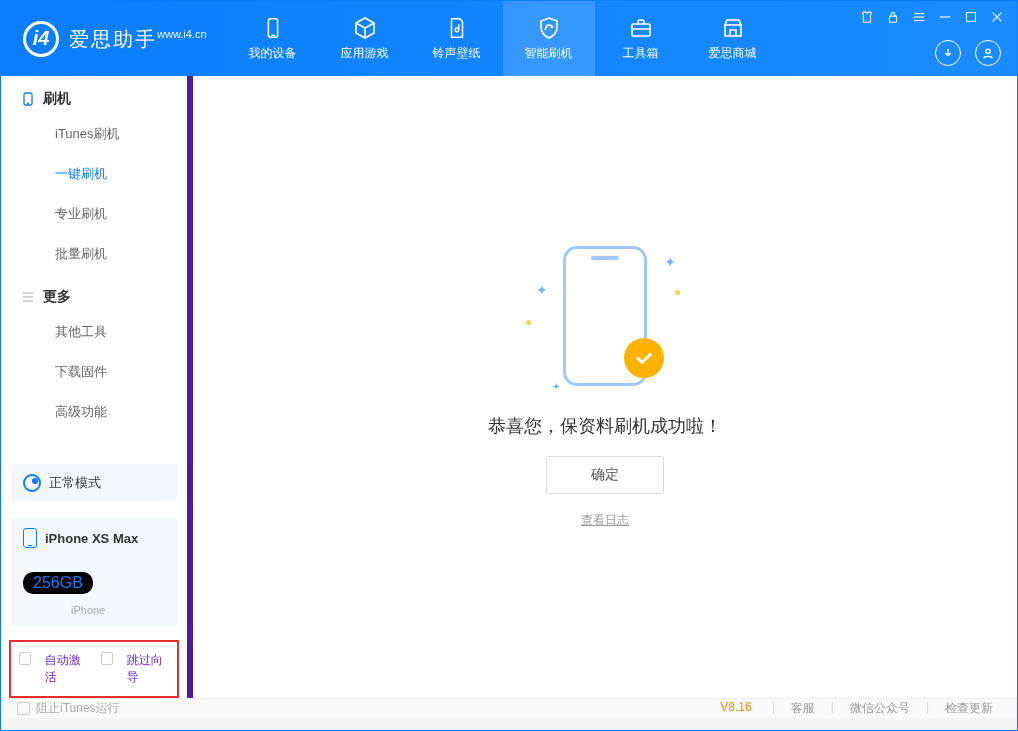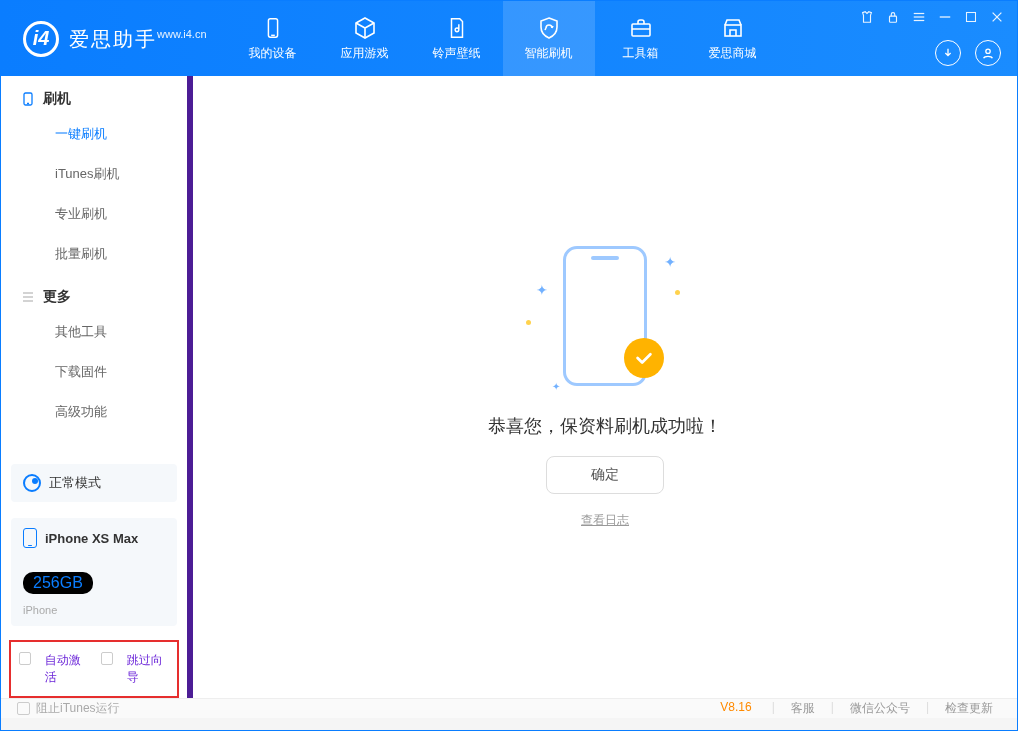--- a/index.html
+++ b/index.html
@@ -28,42 +28,42 @@
   .side-section-title { display: flex; align-items: center; gap: 8px; padding: 14px 20px 6px; font-size: 14px; color: #333; font-weight: 600; }
   .side-section-title .sec-icon { width: 14px; height: 14px; }
   .side-item { padding: 11px 0 11px 54px; font-size: 13px; color: #666; cursor: pointer; }
   .side-item.active { color: #0a7dff; }
   .side-spacer { flex: 1; }
   .device-panel { margin: 8px 10px; padding: 10px 12px; background: #f5f8fb; border-radius: 4px; font-size: 13px; color: #333; display: flex; align-items: center; gap: 8px; }
   .device-panel.info { flex-direction: row; flex-wrap: wrap; align-items: flex-start;}
   .device-name { font-weight: 600; font-size: 13px; color: #333; width: 100%;}
   .device-name-row { display: flex; align-items: center; gap: 8px; width:100%;}
   .badge { display: inline-block; background: #000000; color: #0a7dff; font-size: 16px; padding: 2px 10px; border-radius: 10px; margin-top: 16px; }
-  .device-type { font-size: 11px; color: #aaa; margin-top: 2px; width:100%; }
+  .device-type { font-size: 11px; color: #aaa; margin-top: 2px; width:100%;margin-left:48px; }
   .mode-icon { width: 18px; height: 18px; border: 2px solid #0a7dff; border-radius: 50%; position: relative; flex-shrink:0;}
   .mode-icon::after { content:""; position:absolute; width:6px;height:6px;background:#0a7dff;border-radius:50%; top:2px; left:7px;}
   .phone-icon-sm { width: 14px; height: 20px; border: 1.5px solid #0a7dff; border-radius: 3px; position: relative; flex-shrink:0;}
   .phone-icon-sm::after{content:"";position:absolute;bottom:1px;left:50%;transform:translateX(-50%);width:4px;height:1.5px;background:#0a7dff;border-radius:1px;}
 
   .checkbox-row { border: 2px solid #e62e2e; margin: 6px 8px 0; padding: 10px 8px; display: flex; gap: 14px; font-size: 12px; color: #6d28d9; align-items: flex-start; }
   .chk { width: 13px; height: 13px; border: 1px solid #ccc; border-radius: 2px; display:inline-block; }
 
   
   .main { flex: 1; display: flex; flex-direction: column; align-items: center; justify-content: center; gap: 18px; }
   .phone-illust { position: relative; width: 130px; height: 150px;}
   .phone-shape { width: 84px; height: 140px; border: 3px solid #9ec9ff; border-radius: 14px; position: absolute; left: 50%; top: 0; transform: translateX(-50%); background: #fff; }
   .phone-shape::before { content:""; position:absolute; top:7px; left:50%; transform:translateX(-50%); width:28px; height:4px; background:#9ec9ff; border-radius:2px;}
   .check-circle { position: absolute; right: 6px; bottom: 18px; width: 40px; height: 40px; background: #ffb300; border-radius: 50%; display:flex;align-items:center;justify-content:center;}
   .check-circle svg { width: 22px; height: 22px; }
   .sparkle { position:absolute; color:#72b1ff; font-size:14px;}
   .sp1{ left:-4px; top:36px;} .sp2{ right:-6px; top:8px;} .sp3{ left:12px; bottom:4px; font-size:10px;}
   .dot { position:absolute; width:5px;height:5px;background:#ffd24d;border-radius:50%;}
   .d1{left:-14px; top:74px;} .d2{right:-10px; top:44px;}
   .success-text { font-size: 18px; color: #333; }
-  .confirm-btn { border: 1px solid #ddd; background: #fff; padding: 9px 44px; font-size: 14px; color: #555; cursor: pointer; border-radius: 8px; }
+  .confirm-btn { border: 1px solid #ddd; background: #fff; padding: 9px 44px; font-size: 14px; color: #555; cursor: pointer; border-radius: 2px; }
   .log-link { font-size: 12px; color: #999; cursor: pointer; text-decoration: underline; }
 
   
   .footer { height: 20px; border-top: 1px solid #eee; background: #fafafa; display: flex; align-items: center; padding: 0 16px; font-size: 12px; color: #aaa; }
   .footer .chk { margin-right: 6px; }
   .footer-right { margin-left: auto; display: flex; align-items: flex-start; gap: 8px; color:#999;}
   .footer-right .sep { color: #ddd; }
   .version { color:#ff8a00; margin-right: 12px;}
   .footer-link { cursor:pointer; padding: 0 8px; }
 
@@ -194,22 +194,22 @@
   <div class="sidebar">
     <div class="side-section-title">
       <span class="sec-icon">
           <svg viewBox="0 0 14 14" width="14" height="14" fill="none" stroke="#0a7dff" stroke-width="1.3">
             <rect x="3" y="1" width="8" height="12" rx="1.5"></rect>
             <line x1="6" y1="11.5" x2="8" y2="11.5"></line>
           </svg>
         </span>
       <span>刷机</span>
     </div>
+    <div class="side-item">iTunes刷机</div>
     <div class="side-item active">一键刷机</div>
-    <div class="side-item">iTunes刷机</div>
     <div class="side-item">专业刷机</div>
     <div class="side-item">批量刷机</div>
 
     <div class="side-section-title">
       <span class="sec-icon">
           <svg viewBox="0 0 14 14" width="14" height="14" stroke="#bbb" stroke-width="1.3">
             <line x1="2" y1="3" x2="12" y2="3"></line>
             <line x1="2" y1="7" x2="12" y2="7"></line>
             <line x1="2" y1="11" x2="12" y2="11"></line>
           </svg>

